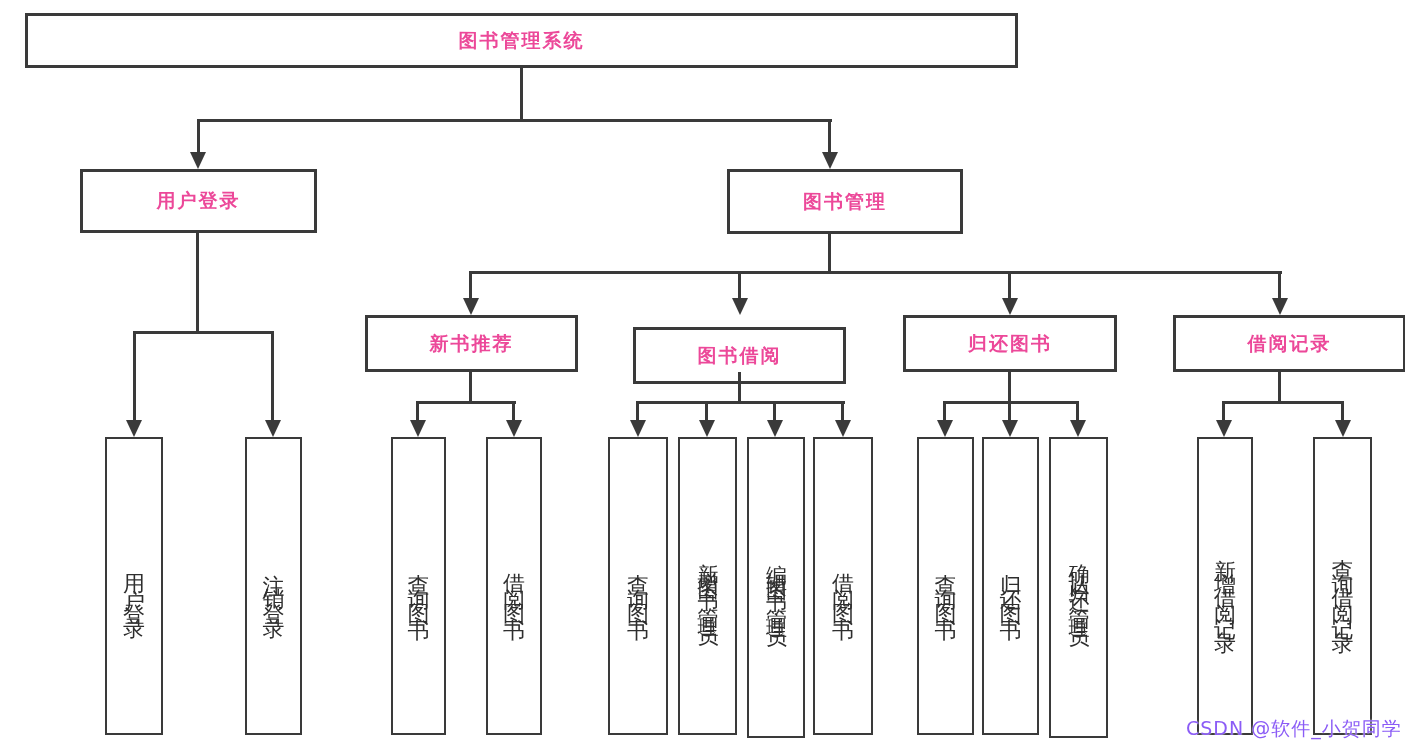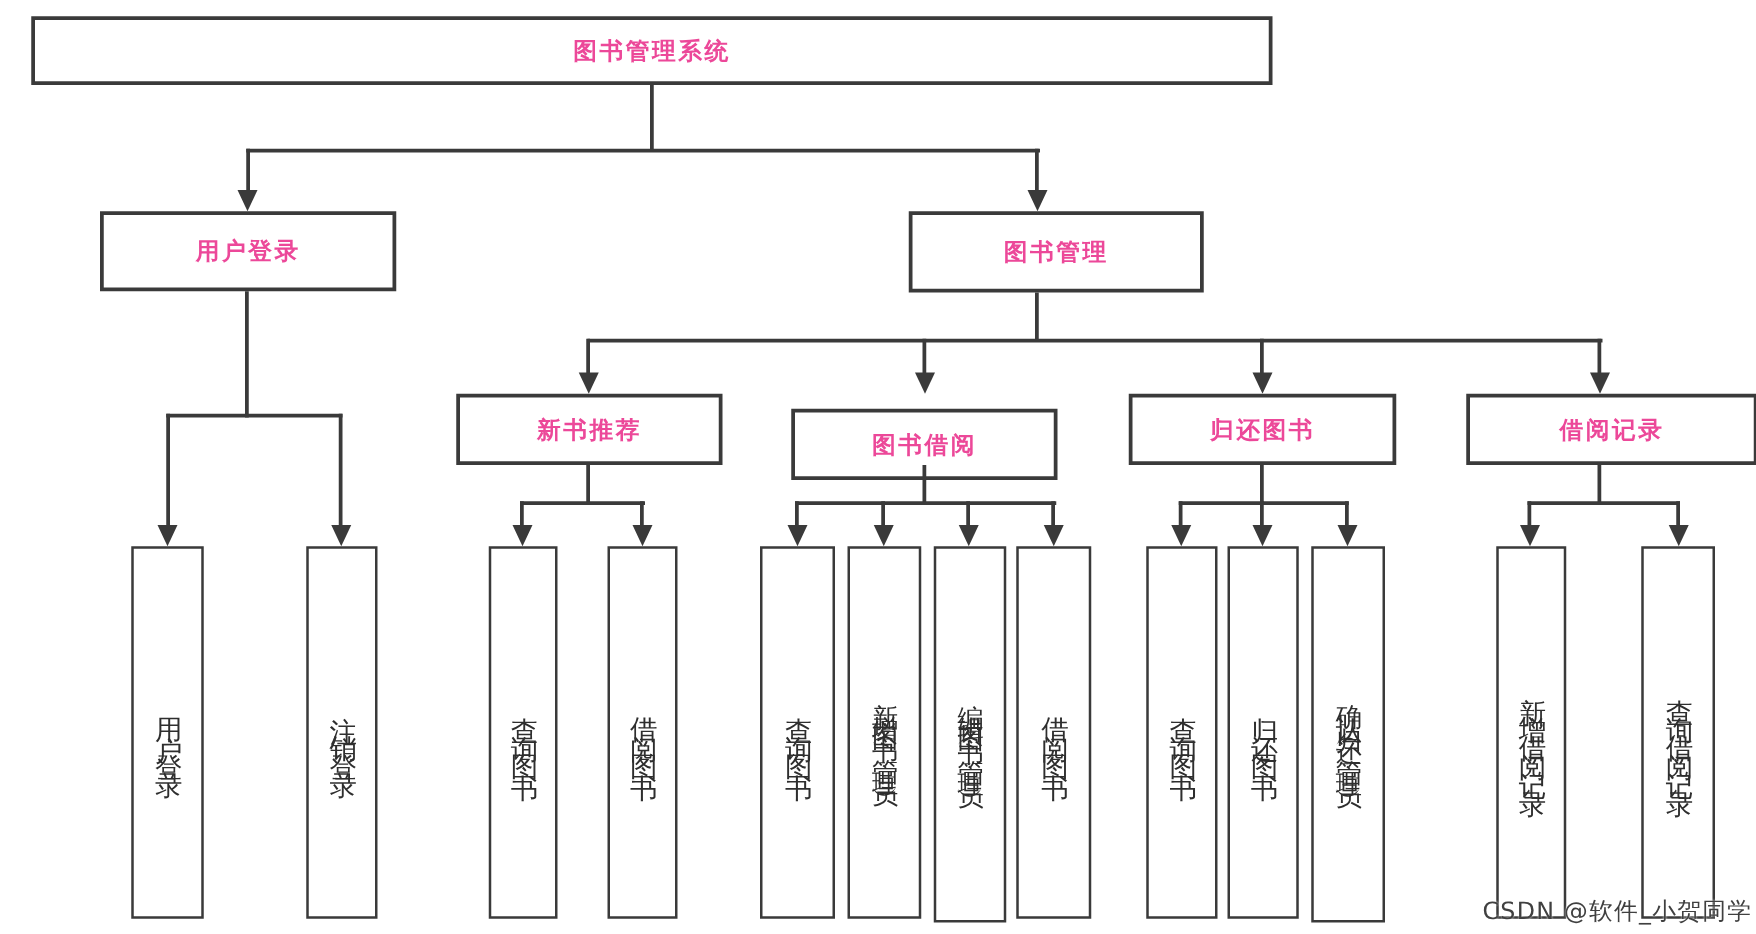--- a/index.html
+++ b/index.html
@@ -29,21 +29,21 @@
   .vtext.tight { font-size:21px; letter-spacing:9px; }
   .vline { position:absolute; width:3px; background:#3a3a3a; }
   .hline { position:absolute; height:3px; background:#3a3a3a; }
   .arrow {
     position:absolute; width:0; height:0;
     border-left:8px solid transparent; border-right:8px solid transparent;
     border-top:17px solid #3a3a3a;
   }
   .watermark {
     position:absolute; left:1186px; top:716px;
-    font-size:19px; color:#404040; letter-spacing:1px; z-index:5;
+    font-size:19px; color:#8b5cf6; letter-spacing:1px; z-index:5;
     text-shadow:0 0 2px #ffffff;
   }
 </style>
 </head>
 <body>
 
 <div class="box" style="left:25px;top:13px;width:993px;height:55px">图书管理系统</div>
 
 <div class="vline" style="left:520px;top:68px;height:52px"></div>
 <div class="hline" style="left:197px;top:119px;width:635px"></div>

